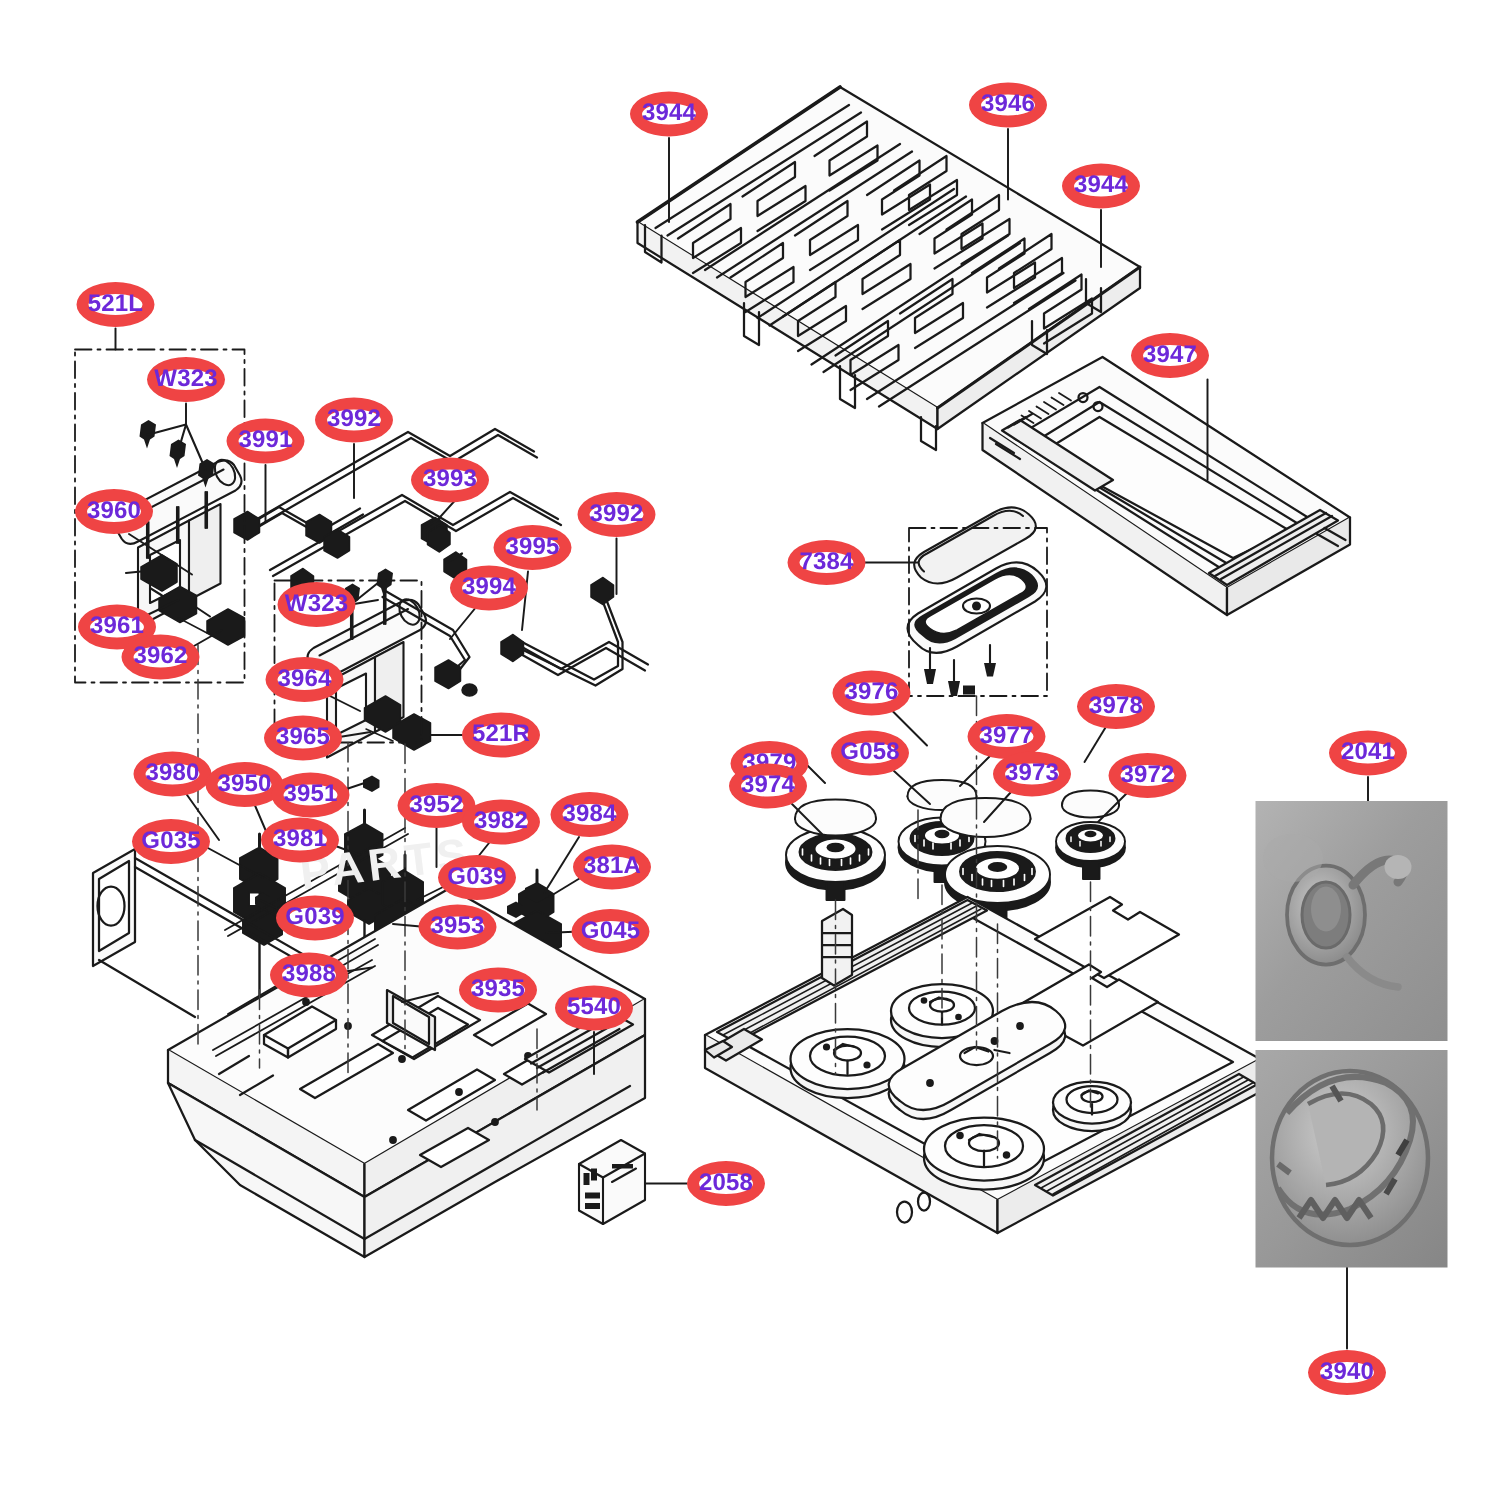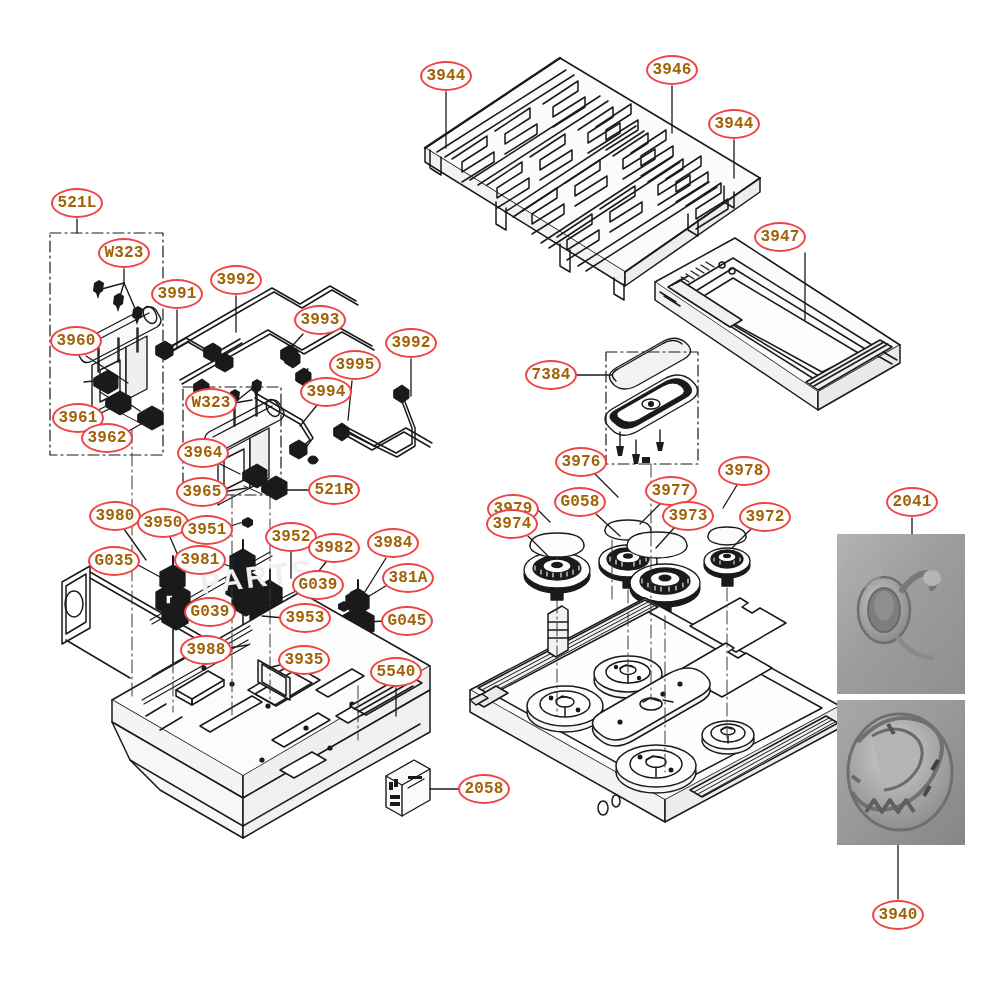--- a/index.html
+++ b/index.html
@@ -3,25 +3,25 @@
 <meta charset="utf-8">
 <title>Parts Diagram</title>
 <style>
   html,body{margin:0;padding:0;background:#fff;}
   body{width:1000px;height:1000px;overflow:hidden;
        font-family:"Liberation Sans",sans-serif;}
   #stage{position:relative;width:1000px;height:1000px;background:#ffffff;}
   #art{position:absolute;left:0;top:0;width:1000px;height:1000px;}
   
   .callout{position:absolute;transform:translate(-50%,-50%);
-           border:2px solid #ef4444;border-radius:50%;
-           background:#ffffff;color:#a16207;
+           border:8px solid #ef4444;border-radius:50%;
+           background:#ffffff;color:#6d28d9;
            display:flex;align-items:center;justify-content:center;
            font-weight:700;letter-spacing:.1px;line-height:1;
-           box-sizing:border-box;white-space:nowrap;z-index:30;font-family:Liberation Mono, monospace;}
+           box-sizing:border-box;white-space:nowrap;z-index:30;}
   .c-num{width:52px;height:30px;font-size:16px;}
   .wm{position:absolute;z-index:5;color:#f0f0f0;font-size:30px;
       font-weight:700;letter-spacing:3px;white-space:nowrap;
       transform:rotate(-7deg);user-select:none;}
 </style>
 </head>
 <body>
 
 <div id="stage">
 
@@ -657,40 +657,40 @@
       <div class="callout c-num" style="left: 672px; top: 70px;">3946</div>
       <div class="callout c-num" style="left: 734px; top: 124px;">3944</div>
       <div class="callout c-num" style="left: 780px; top: 237px;">3947</div>
       <div class="callout c-num" style="left: 77px; top: 203px;">521L</div>
       <div class="callout c-num" style="left: 124px; top: 253px;">W323</div>
       <div class="callout c-num" style="left: 76px; top: 341px;">3960</div>
       <div class="callout c-num" style="left: 78px; top: 418px;">3961</div>
       <div class="callout c-num" style="left: 107px; top: 438px;">3962</div>
       <div class="callout c-num" style="left: 177px; top: 294px;">3991</div>
       <div class="callout c-num" style="left: 236px; top: 280px;">3992</div>
-      <div class="callout c-num" style="left: 320px; top: 320px;">3993</div>
+      <div class="callout c-num" style="left: 300px; top: 320px;">3993</div>
       <div class="callout c-num" style="left: 355px; top: 365px;">3995</div>
       <div class="callout c-num" style="left: 326px; top: 392px;">3994</div>
       <div class="callout c-num" style="left: 411px; top: 343px;">3992</div>
       <div class="callout c-num" style="left: 211px; top: 403px;">W323</div>
       <div class="callout c-num" style="left: 203px; top: 453px;">3964</div>
       <div class="callout c-num" style="left: 202px; top: 492px;">3965</div>
       <div class="callout c-num" style="left: 334px; top: 490px;">521R</div>
       <div class="callout c-num" style="left: 115px; top: 516px;">3980</div>
       <div class="callout c-num" style="left: 163px; top: 523px;">3950</div>
       <div class="callout c-num" style="left: 207px; top: 530px;">3951</div>
       <div class="callout c-num" style="left: 114px; top: 561px;">G035</div>
       <div class="callout c-num" style="left: 200px; top: 560px;">3981</div>
       <div class="callout c-num" style="left: 210px; top: 612px;">G039</div>
       <div class="callout c-num" style="left: 206px; top: 650px;">3988</div>
       <div class="callout c-num" style="left: 291px; top: 537px;">3952</div>
       <div class="callout c-num" style="left: 334px; top: 548px;">3982</div>
       <div class="callout c-num" style="left: 318px; top: 585px;">G039</div>
       <div class="callout c-num" style="left: 305px; top: 618px;">3953</div>
-      <div class="callout c-num" style="left: 304px; top: 660px;">3935</div>
+      <div class="callout c-num" style="left: 332px; top: 660px;">3935</div>
       <div class="callout c-num" style="left: 393px; top: 543px;">3984</div>
       <div class="callout c-num" style="left: 408px; top: 578px;">381A</div>
       <div class="callout c-num" style="left: 407px; top: 621px;">G045</div>
       <div class="callout c-num" style="left: 396px; top: 672px;">5540</div>
       <div class="callout c-num" style="left: 484px; top: 789px;">2058</div>
       <div class="callout c-num" style="left: 551px; top: 375px;">7384</div>
       <div class="callout c-num" style="left: 581px; top: 462px;">3976</div>
       <div class="callout c-num" style="left: 513px; top: 487px; margin-top: 22px;">3979</div>
       <div class="callout c-num" style="left: 580px; top: 502px;">G058</div>
       <div class="callout c-num" style="left: 671px; top: 491px;">3977</div>

